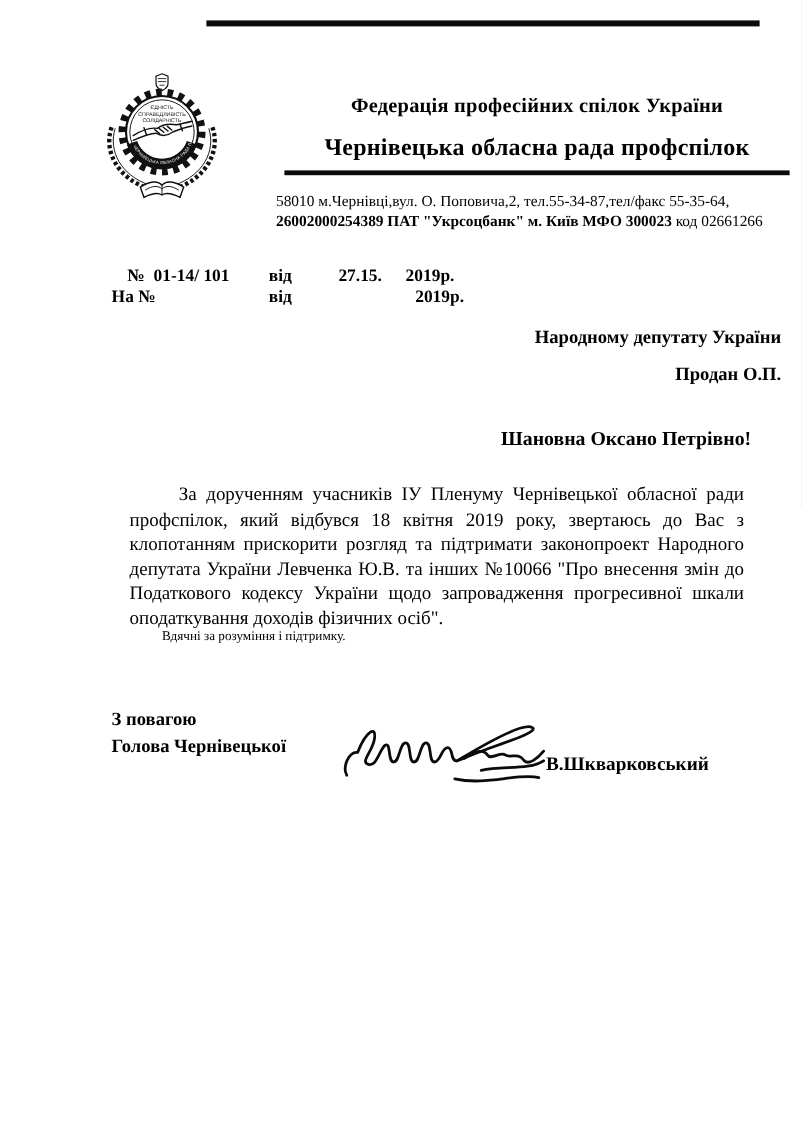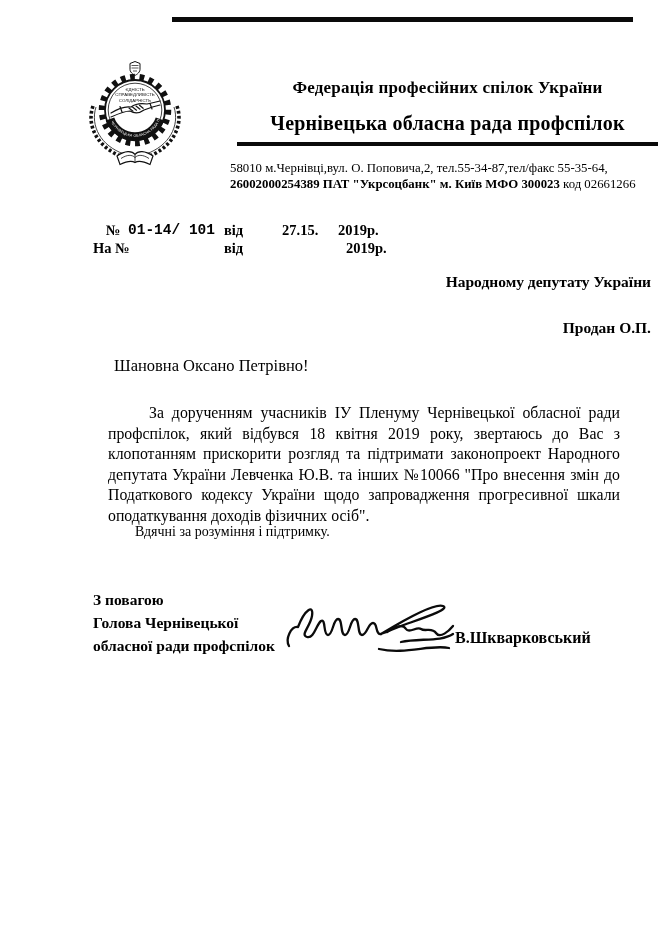--- a/index.html
+++ b/index.html
@@ -19,28 +19,28 @@
   .lh-rule{left:237px;top:142px;width:421px;height:4px;background:#0a0a0a;}
   .lh-addr{left:230px;top:160px;width:432px;
     font-size:12.8px;line-height:16px;}
   .lh-addr .b{font-weight:bold;}
 
   
   .ref{font-weight:bold;font-size:14.5px;}
   
   .rcpt{left:231px;top:273px;width:420px;text-align:right;
     font-weight:bold;font-size:15.5px;}
-  .rcpt .line2{margin-top:28px;}
+  .rcpt .line2{margin-top:13px;}
 
-  .salutation{left:92px;top:356px;width:512px;text-align:left;
-    padding-left:22px;font-weight:normal;font-size:16.5px;}
+  .salutation{left:92px;top:356px;width:512px;text-align:right;
+    padding-left:22px;font-weight:bold;font-size:16.5px;}
 
   .body-par{left:92px;top:387px;width:512px;font-size:15.8px;
     line-height:20.6px;text-align:justify;text-indent:41px;margin:16px;}
-  .closing{left:135px;top:524px;font-size:14px;}
+  .closing{left:135px;top:524px;font-size:11px;}
 
   .sig-block{left:93px;top:588px;font-weight:bold;font-size:15.5px;line-height:23px;}
   .sig-name{left:455px;top:629px;font-weight:bold;font-size:16px;}
   .sig-scrawl{left:283px;top:596px;}
 
   .logo{left:77px;top:60px;}
 </style>
 </head>
 <body>
 
@@ -86,42 +86,41 @@
 
   <div class="abs lh-federation">Федерація професійних спілок України</div>
   <div class="abs lh-council">Чернівецька обласна рада профспілок</div>
   <div class="abs lh-rule"></div>
   <div class="abs lh-addr">
     <div>58010 м.Чернівці,вул. О. Поповича,2, тел.55-34-87,тел/факс 55-35-64,</div>
     <div><span class="b">26002000254389 ПАТ "Укрсоцбанк" м. Київ МФО 300023</span><span> код 02661266</span></div>
   </div>
 
   <div class="abs ref" style="left:106px;top:222px;">№</div>
-  <div class="abs ref" style="left:128px;top:222px;font-family:Liberation Mono, monospace;">01-14/ 101</div>
+  <div class="abs ref" style="left:128px;top:222px;">01-14/ 101</div>
   <div class="abs ref" style="left:224px;top:222px;">від</div>
   <div class="abs ref" style="left:282px;top:222px;">27.15.</div>
   <div class="abs ref" style="left:338px;top:222px;">2019р.</div>
   <div class="abs ref" style="left:93px;top:240px;">На №</div>
   <div class="abs ref" style="left:224px;top:240px;">від</div>
   <div class="abs ref" style="left:346px;top:240px;">2019р.</div>
 
   <div class="abs rcpt">
     <div>Народному депутату України</div>
     <div class="line2">Продан О.П.</div>
   </div>
 
   <div class="abs salutation">Шановна Оксано Петрівно!</div>
 
   <p class="abs body-par">За дорученням учасників ІУ Пленуму Чернівецької обласної ради профспілок, який відбувся 18 квітня 2019 року,  звертаюсь до Вас з клопотанням прискорити розгляд та підтримати законопроект Народного депутата України Левченка Ю.В. та інших №10066 "Про внесення змін до Податкового кодексу України щодо запровадження прогресивної шкали оподаткування доходів фізичних осіб".</p>
   <div class="abs closing">Вдячні за розуміння і підтримку.</div>
 
   <div class="abs sig-block">
     <div>З повагою</div>
     <div>Голова Чернівецької</div>
-    <div>обласної ради профспілок</div>
   </div>
 
   <svg class="abs sig-scrawl" width="178" height="62" viewBox="0 0 178 62">
     <g fill="none" stroke="#0b0b0b" stroke-width="2.3" stroke-linecap="round" stroke-linejoin="round">
       <path d="M6,50 C2,43 8,30 15,31 C22,13 31,8 29,20 C27,31 17,39 24,41 C31,43 33,29 38,25 C43,22 40,39 45,39 C50,39 50,23 55,23 C60,23 57,39 62,39 C67,39 67,23 72,23 C77,23 74,39 79,39 C84,39 85,27 90,27 C95,27 92,39 98,38"></path>
       <path d="M98,38 C108,32 150,6 160,10 C168,13 140,22 118,30 C110,33 104,36 98,38"></path>
       <path d="M104,36 C112,30 120,28 123,33 C126,38 134,30 138,33 C142,36 149,31 153,37 C157,43 166,35 170,30"></path>
       <path d="M118,46 C136,42 158,46 170,38"></path>
       <path d="M96,53 C122,59 148,48 166,52"></path>
     </g>

